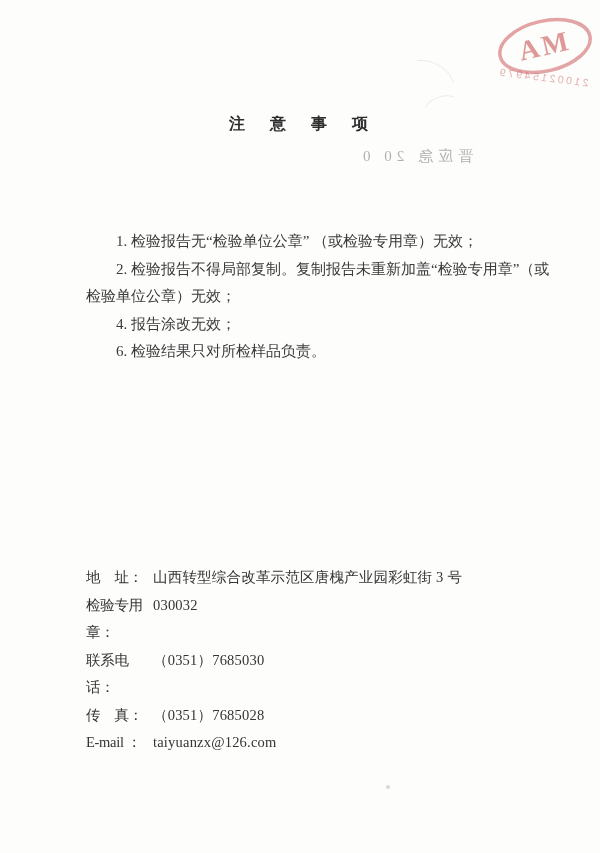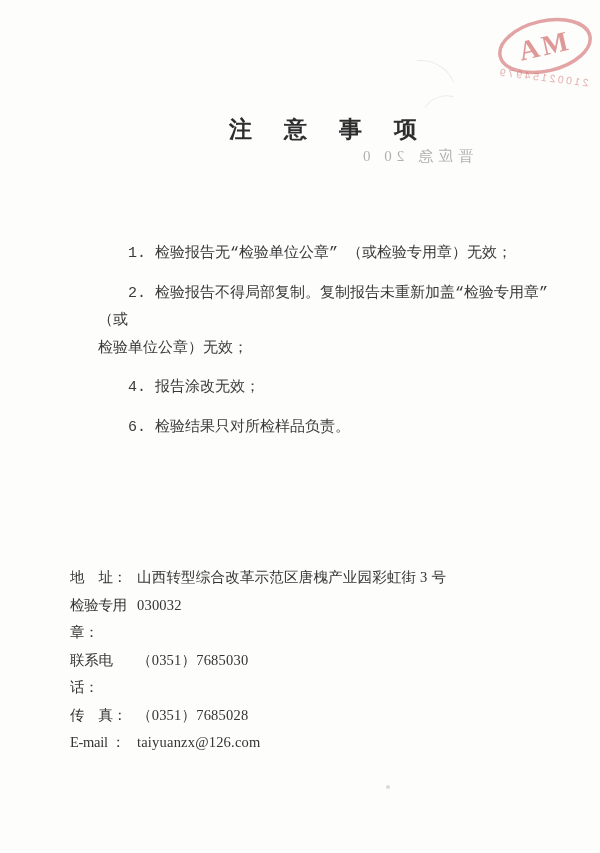--- a/index.html
+++ b/index.html
@@ -6,30 +6,30 @@
   .page{
     position:relative;
     width:600px;height:853px;
     background:#fdfdfc;
     font-family:"Liberation Serif","DejaVu Serif",serif;
     color:#383838;
     overflow:hidden;
   }
   .title{
     position:absolute;left:229px;top:114px;
-    font-size:23px;font-weight:bold;letter-spacing:4.5px;
+    font-size:16px;font-weight:bold;letter-spacing:4.5px;
     color:#2d2d2d;white-space:nowrap;
   }
   .notes{
     position:absolute;left:86px;top:228px;width:500px;
     font-size:15px;line-height:27.6px;color:#3a3a3a;
   }
-  .notes p{margin:12px;text-indent:30px;white-space:pre-line;font-family:Liberation Mono, monospace;}
+  .notes p{margin:0;text-indent:30px;white-space:pre-line;}
   .contact{
-    position:absolute;left:70px;top:564px;width:470px;
+    position:absolute;left:86px;top:564px;width:470px;
     font-size:14.5px;line-height:27.5px;color:#343434;
   }
   .contact .lbl{display:inline-block;width:67px;letter-spacing:-0.3px;vertical-align:top;}
   .contact .val{letter-spacing:0.2px;}
   
   .stamp{position:absolute;left:486px;top:6px;width:118px;height:92px;}
   .serial{
     position:absolute;left:486px;top:71px;width:114px;text-align:center;
     font-family:"Liberation Sans","DejaVu Sans",sans-serif;
     font-size:10.5px;letter-spacing:2.5px;color:rgba(205,110,110,0.55);

